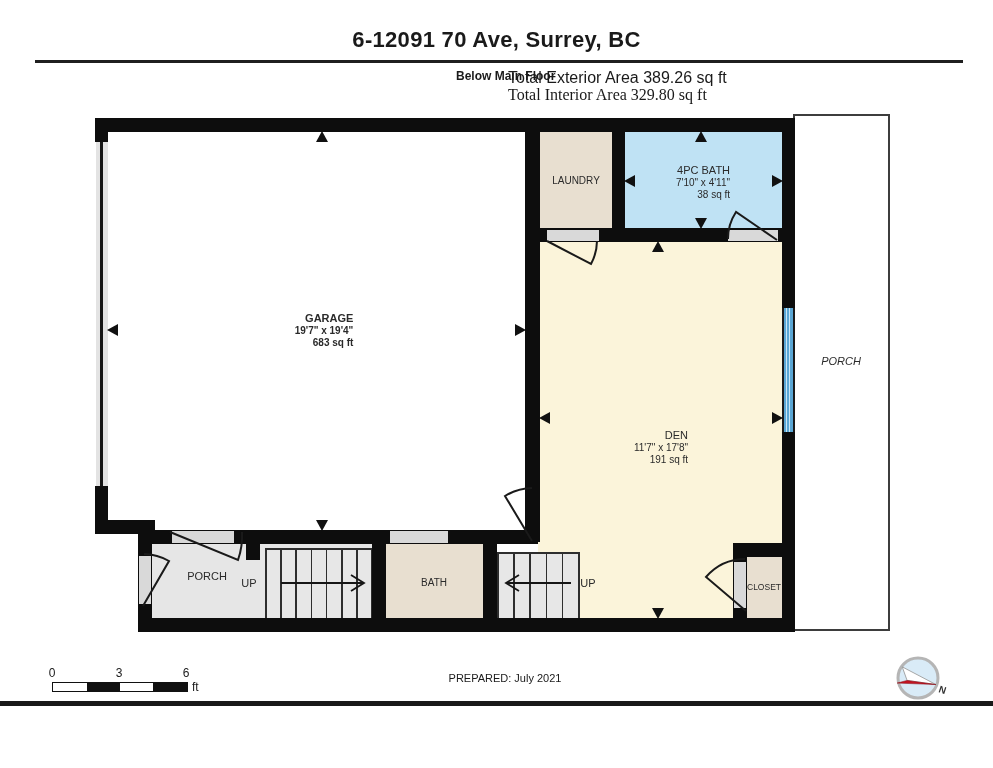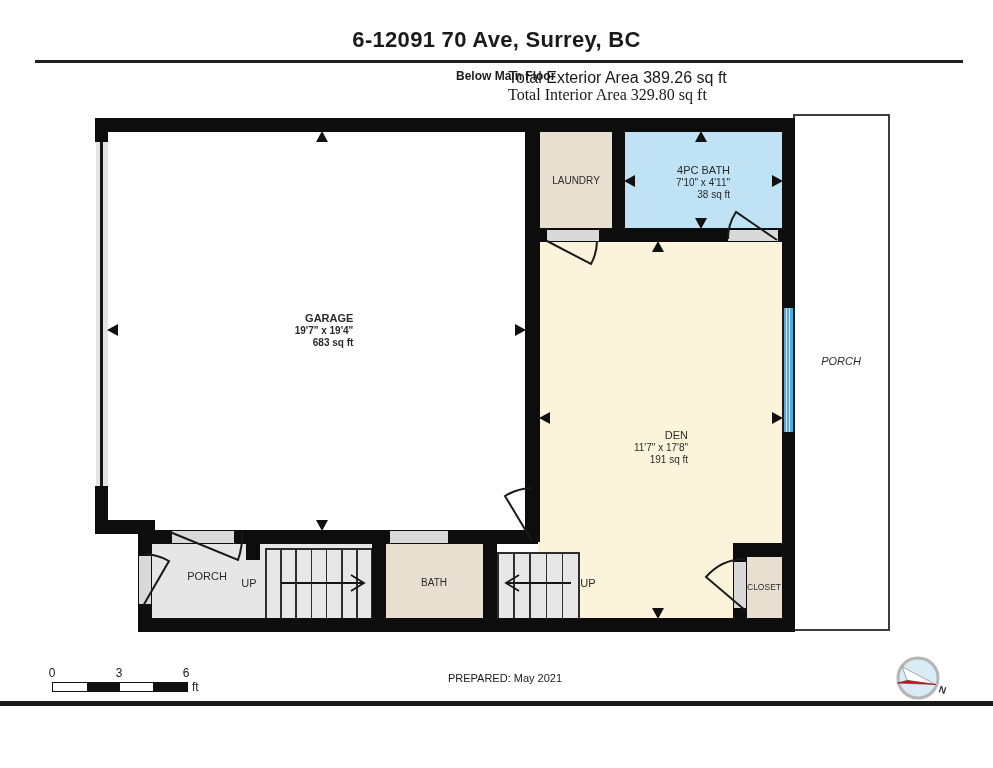--- a/index.html
+++ b/index.html
@@ -147,16 +147,16 @@
     <div class="rlabel tiny" style="left:764px;top:587px;">CLOSET</div>
     <div class="rlabel" style="left:249px;top:584px;">UP</div>
     <div class="rlabel" style="left:588px;top:584px;">UP</div>
   </div>
 
   <div class="tick" style="left:52px;">0</div>
   <div class="tick" style="left:119px;">3</div>
   <div class="tick" style="left:186px;">6</div>
   <div class="scalebar"></div>
   <div class="ftlabel">ft</div>
-  <div class="prepared">PREPARED: May 2021</div>
+  <div class="prepared">PREPARED: July 2021</div>
   <div class="botbar"></div>
 
 </div>
 
 </body></html>

